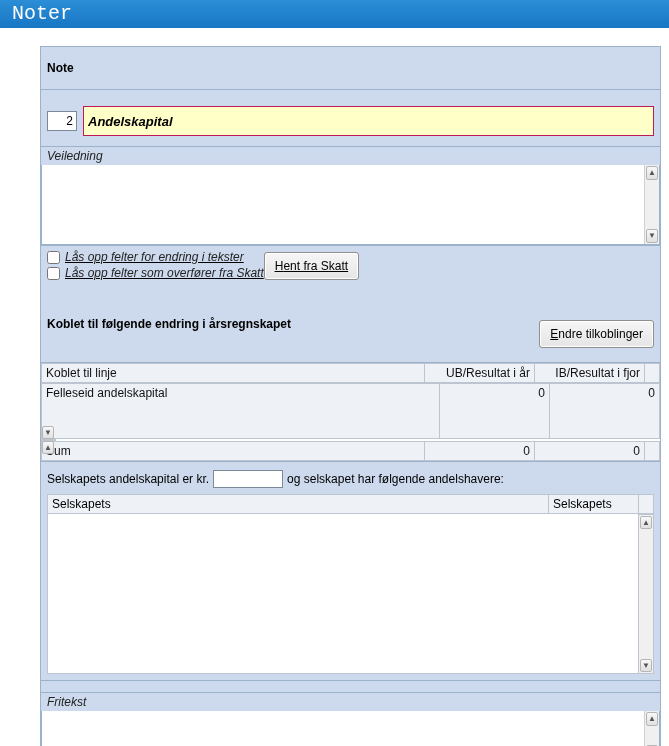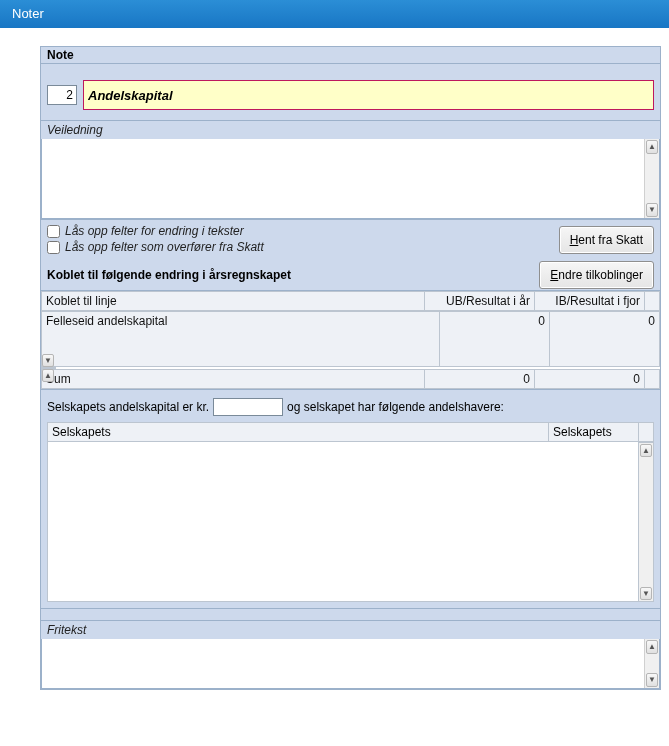--- a/index.html
+++ b/index.html
@@ -12,45 +12,47 @@
   }
   .window {
     width: 669px;
     height: 746px;
     background: #fff;
     position: relative;
   }
   .titlebar {
     background: linear-gradient(to bottom, #2b8ed6, #1876c4);
     color: #fff;
-    font-size: 13px;
+    font-size: 20px;
     padding: 4px 12px 6px 12px;
     height: 28px;
     display: flex;
     align-items: center;
+    font-family: Liberation Mono, monospace;
   }
   .outer-pad {
     padding: 18px 8px 0 40px;
   }
   .panel {
     border: 1px solid #9cb1ca;
     background: #fff;
   }
   .section-header {
     background: #cdd9ec;
     border-bottom: 1px solid #9cb1ca;
-    padding: 1px 6px;
+    padding: 14px 6px;
     font-weight: bold;
     color: #000;
     display: flex;
     align-items: center;
     justify-content: space-between;
   }
   .section-header .btn {
     font-weight: normal;
+    margin-top: 20px;
   }
   .note-top {
     padding: 16px 6px 10px 6px;
     background: #cdd9ec;
   }
   .row {
     display: flex;
     align-items: center;
     gap: 6px;
   }
@@ -118,23 +120,24 @@
     text-align: center;
     line-height: 12px;
     color: #555;
   }
   .scroll-stub .arrow.up { top: 1px; }
   .scroll-stub .arrow.down { bottom: 1px; }
   .options-block {
     background: #cdd9ec;
     padding: 4px 6px 6px 6px;
     display: flex;
-    justify-content: space-between;
+    justify-content: flex-start;
     align-items: flex-end;
     border-top: 1px solid #9cb1ca;
+    text-decoration: underline;
   }
   .chk-col { display: flex; flex-direction: column; gap: 2px; }
   .chk-row { display: flex; align-items: center; gap: 5px; font-style: italic; color: #222;}
   .chk-row input { margin:0; width:13px; height:13px; }
   .btn {
     background: linear-gradient(#f6f6f6,#e5e5e5);
     border: 1px solid #8f8f8f;
     border-radius: 3px;
     padding: 1px 10px;
     height: 28px;

